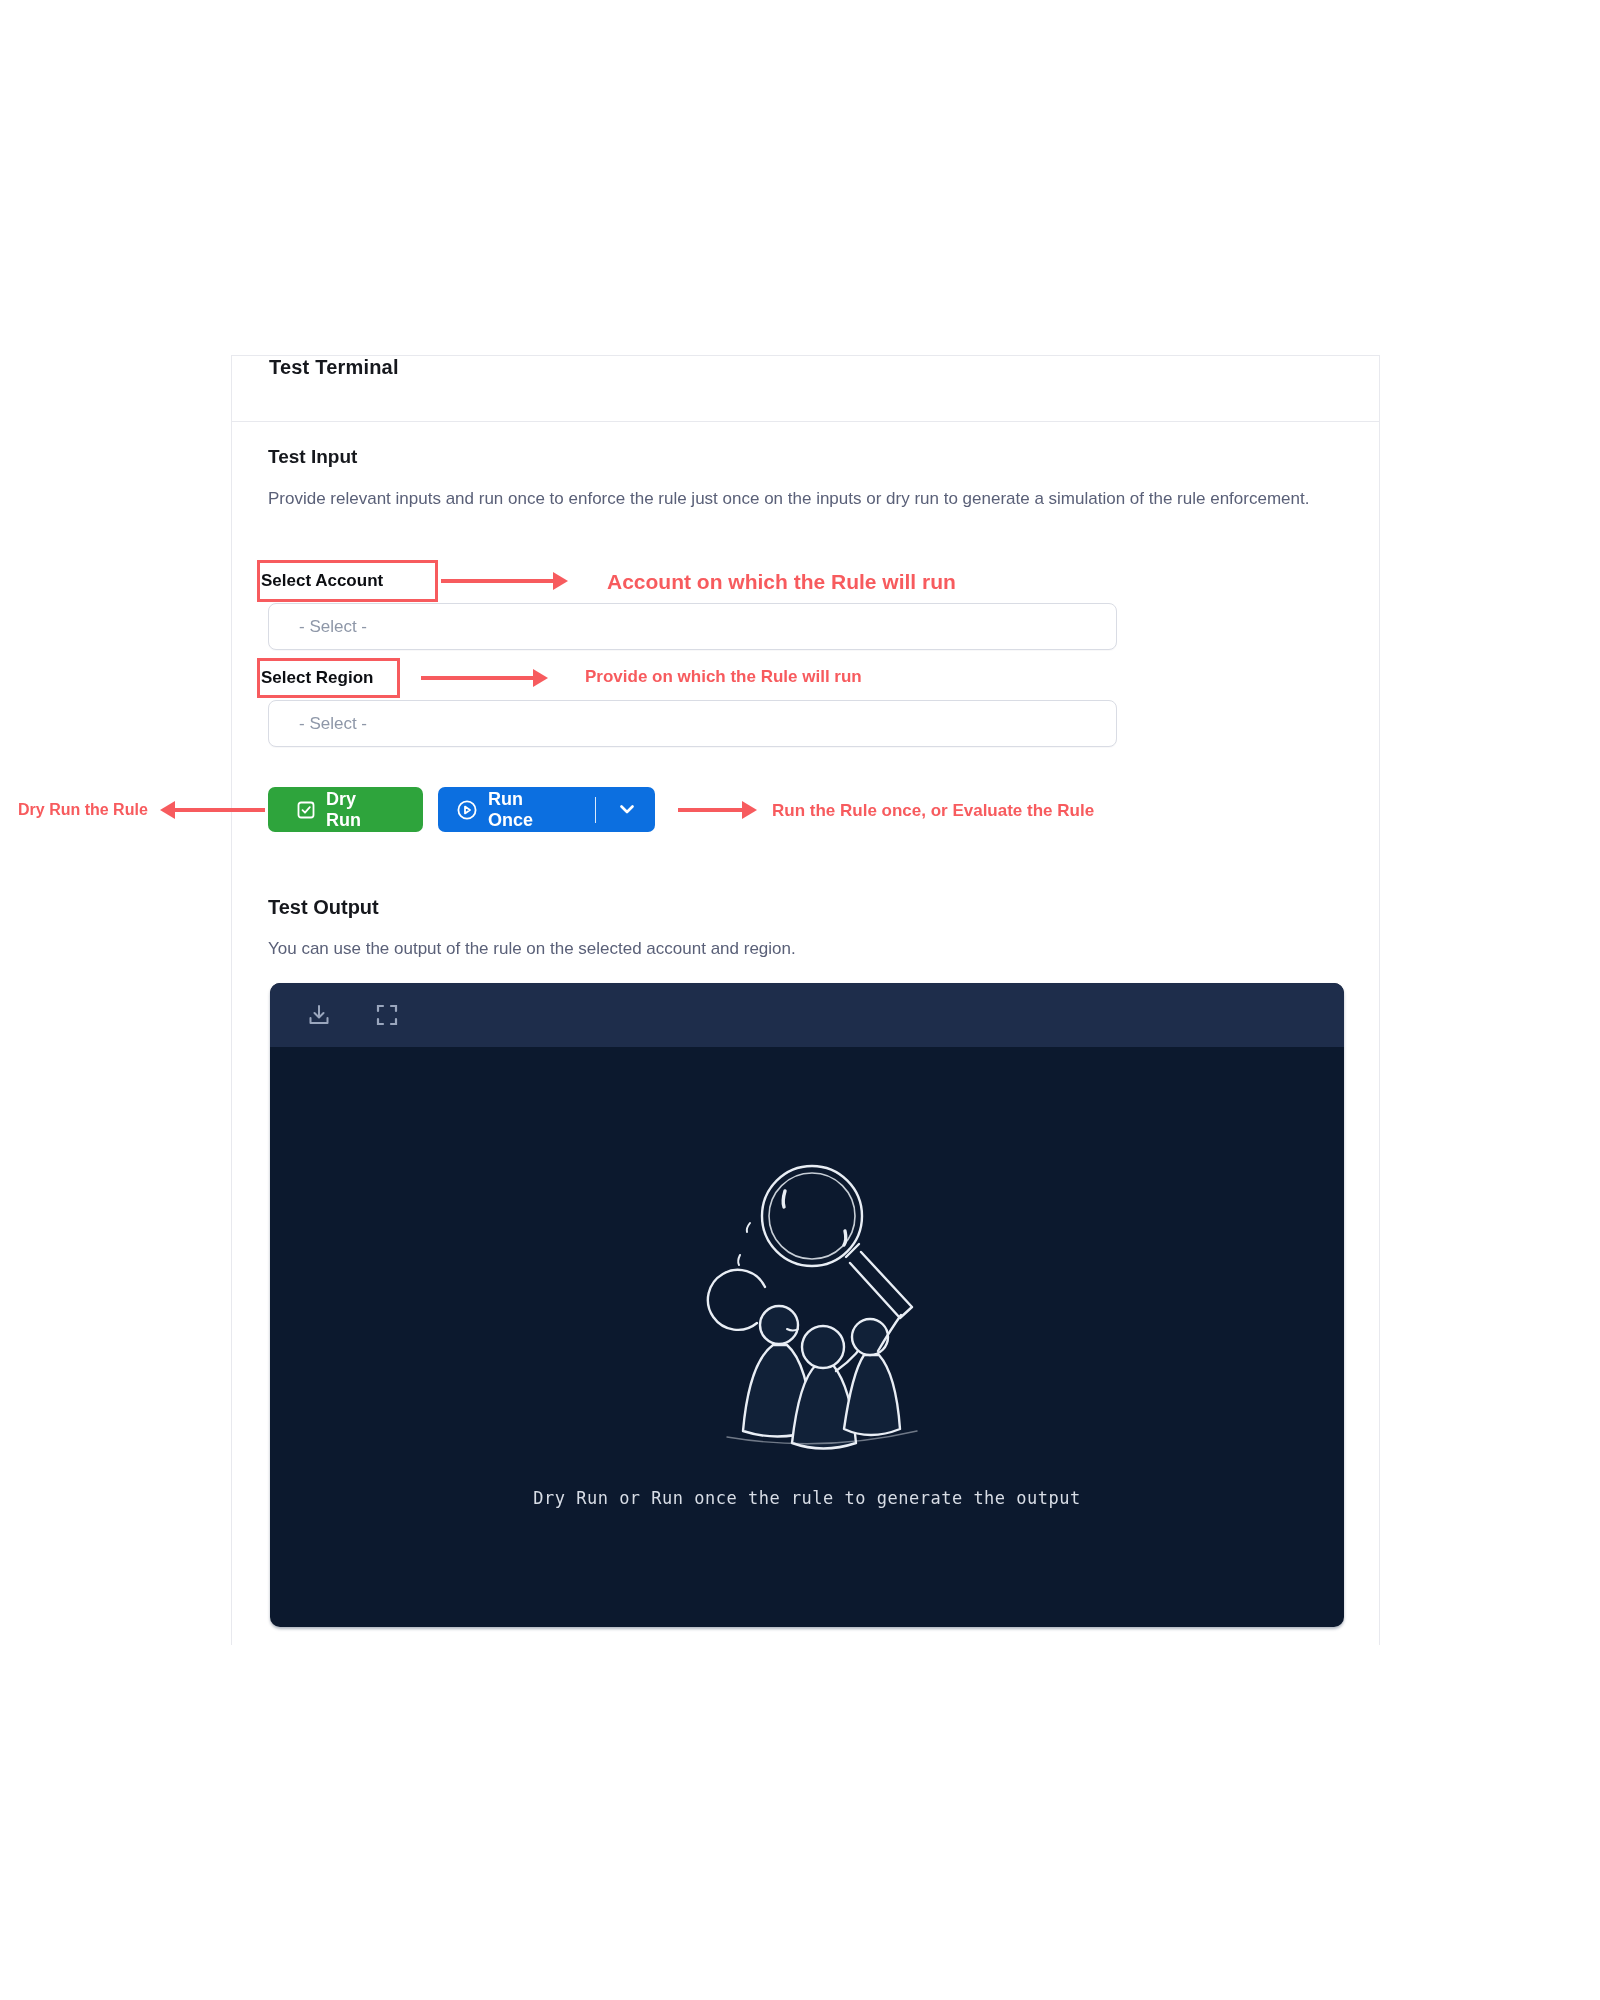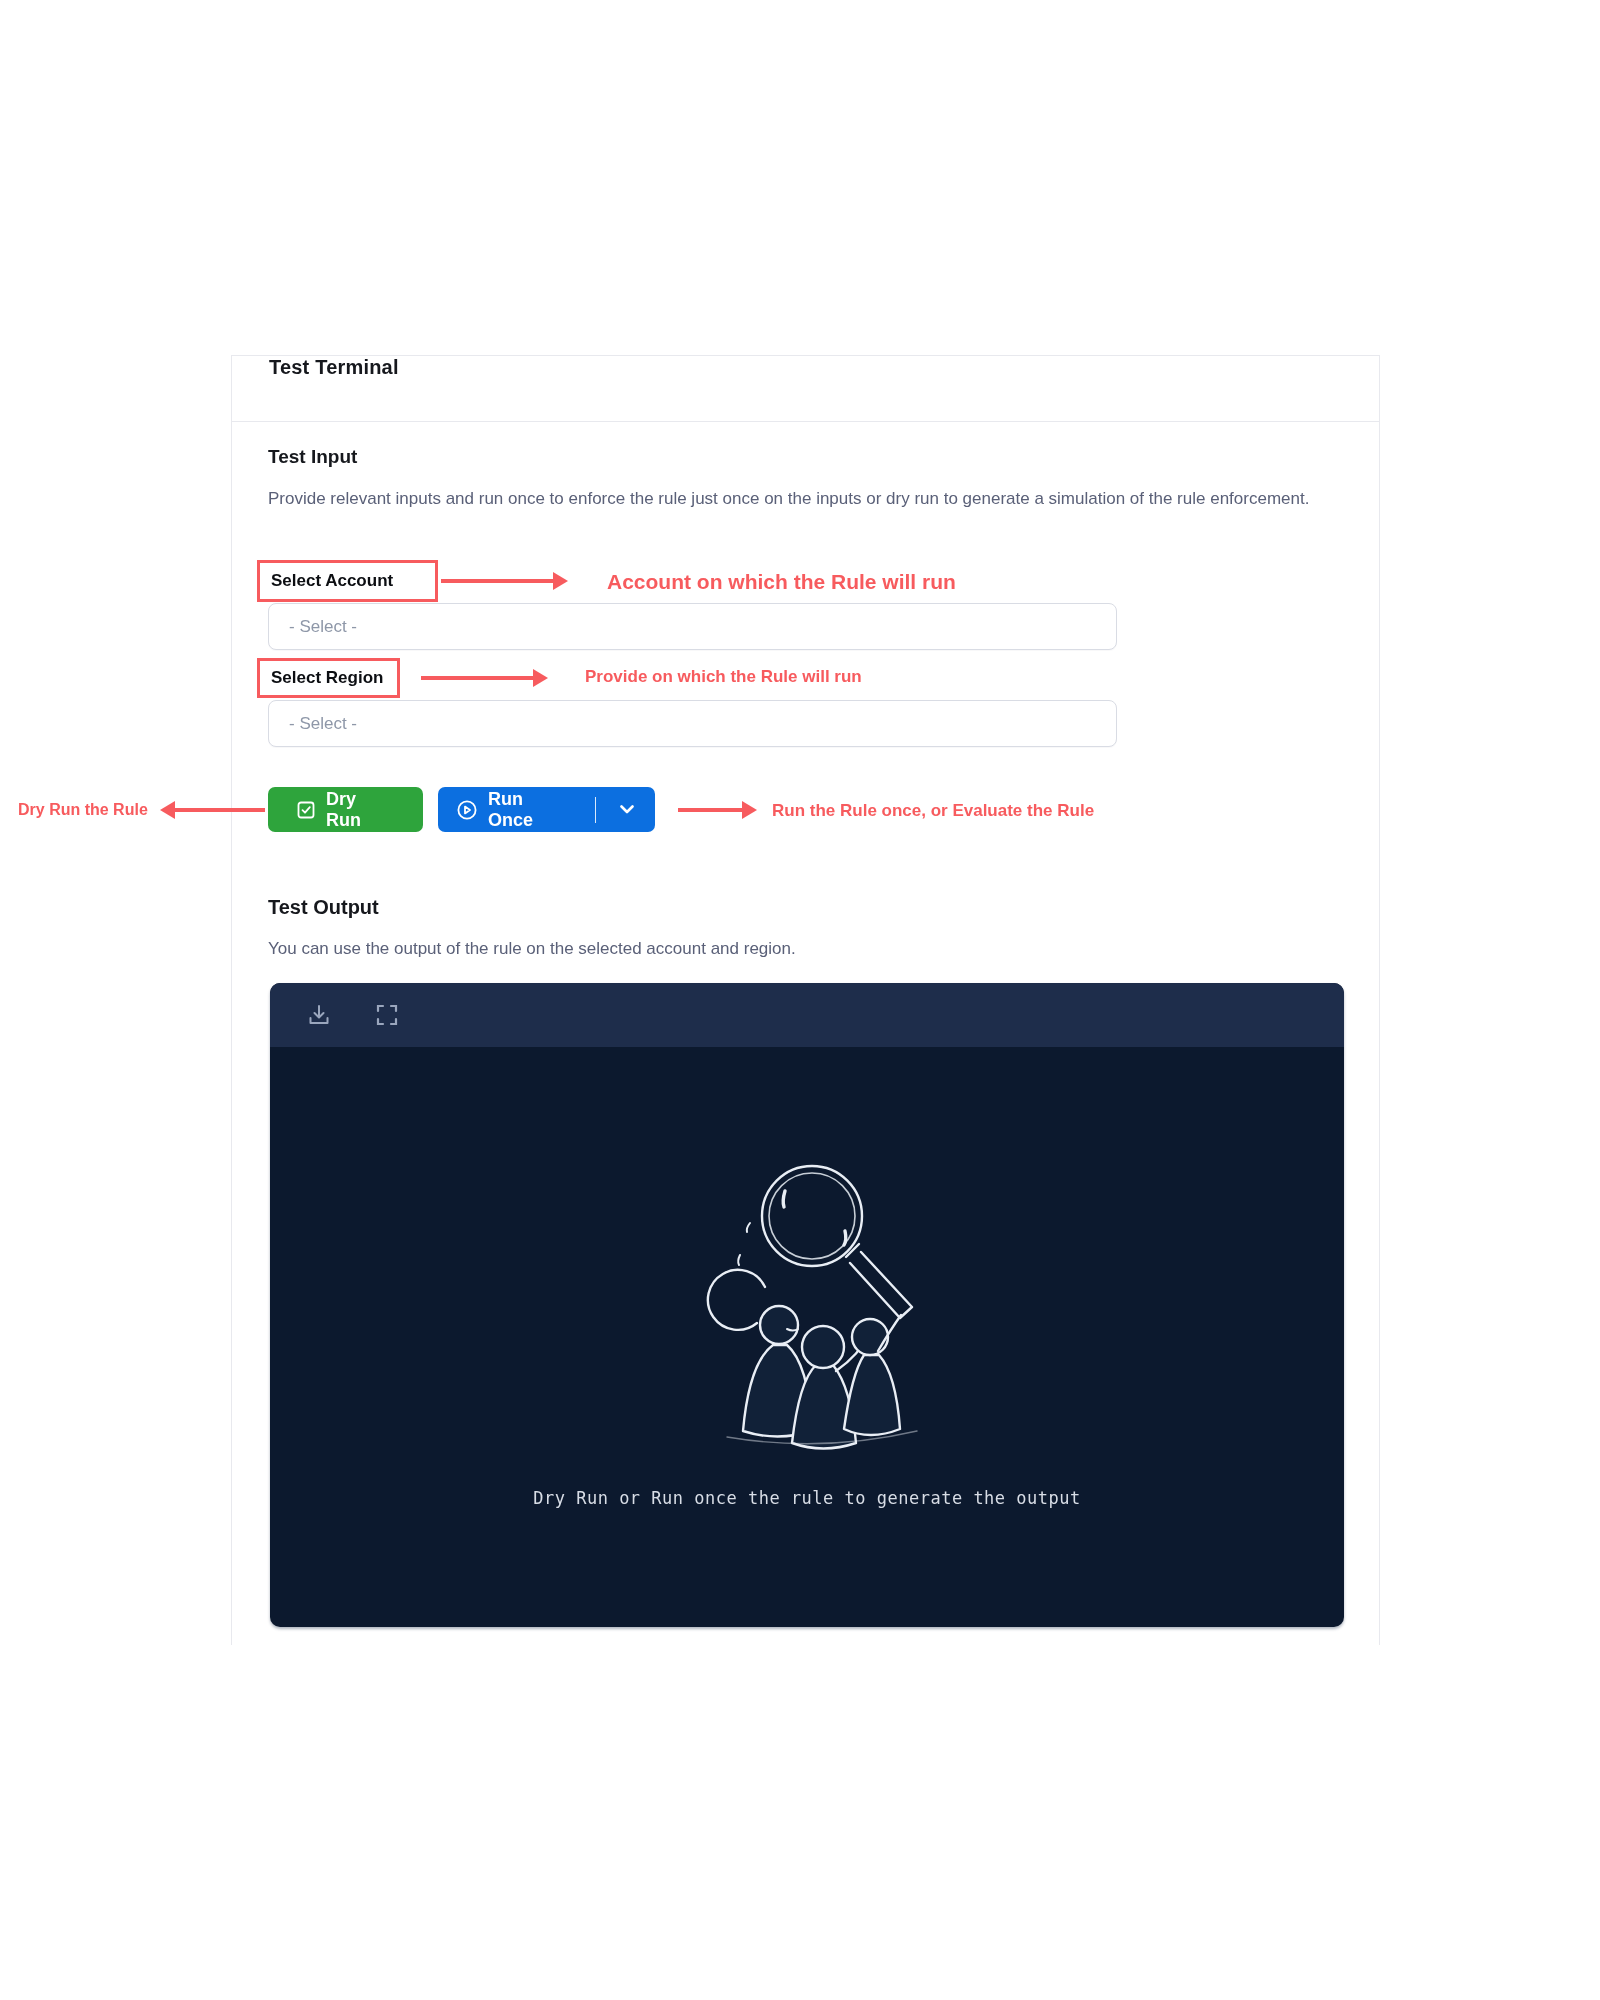--- a/index.html
+++ b/index.html
@@ -16,25 +16,25 @@
   
   .panel{left:231px;top:355px;width:1149px;height:1290px;background:#fff;
     border:1px solid var(--border);border-bottom:none}
   .panel-header{height:66px;border-bottom:1px solid var(--border);
     display:flex;align-items:flex-start;padding-left:37px}
   .panel-title{font-size:20px;font-weight:600;color:var(--text-dark);letter-spacing:.2px}
 
   .section-heading{font-size:19px;font-weight:700;color:var(--text-dark)}
   .section-desc{font-size:17px;line-height:31px;color:var(--text-muted)}
 
-  .red-box{border:3px solid var(--red);background:#fff;display:flex;align-items:center;padding-left:11px}
+  .red-box{border:3px solid var(--red);background:#fff;display:flex;align-items:center;padding-left:1px}
   .red-box .lbl{font-size:17px;font-weight:600;color:#0c0e12}
 
   .select{border:1px solid var(--field-border);border-radius:8px;background:#fff;
-    display:flex;align-items:center;padding-left:20px;box-shadow:0 1px 1px rgba(20,30,60,.03)}
+    display:flex;align-items:center;padding-left:30px;box-shadow:0 1px 1px rgba(20,30,60,.03)}
   .select .ph{font-size:17px;color:var(--placeholder)}
 
   .btn{display:flex;align-items:center;border-radius:7px;color:#fff;font-weight:700;
     font-size:18px;height:45px;cursor:pointer}
   .btn-green{background:var(--green);padding:0 28px;gap:10px}
   .btn-blue{background:var(--blue);padding:0 5px 0 18px;gap:10px}
   .btn .ico{display:flex;align-items:center}
   .btn-divider{width:1px;height:26px;background:rgba(255,255,255,.85);margin-left:16px}
   .btn-caret{padding:0 16px 0 14px;display:flex;align-items:center;height:100%}
 

